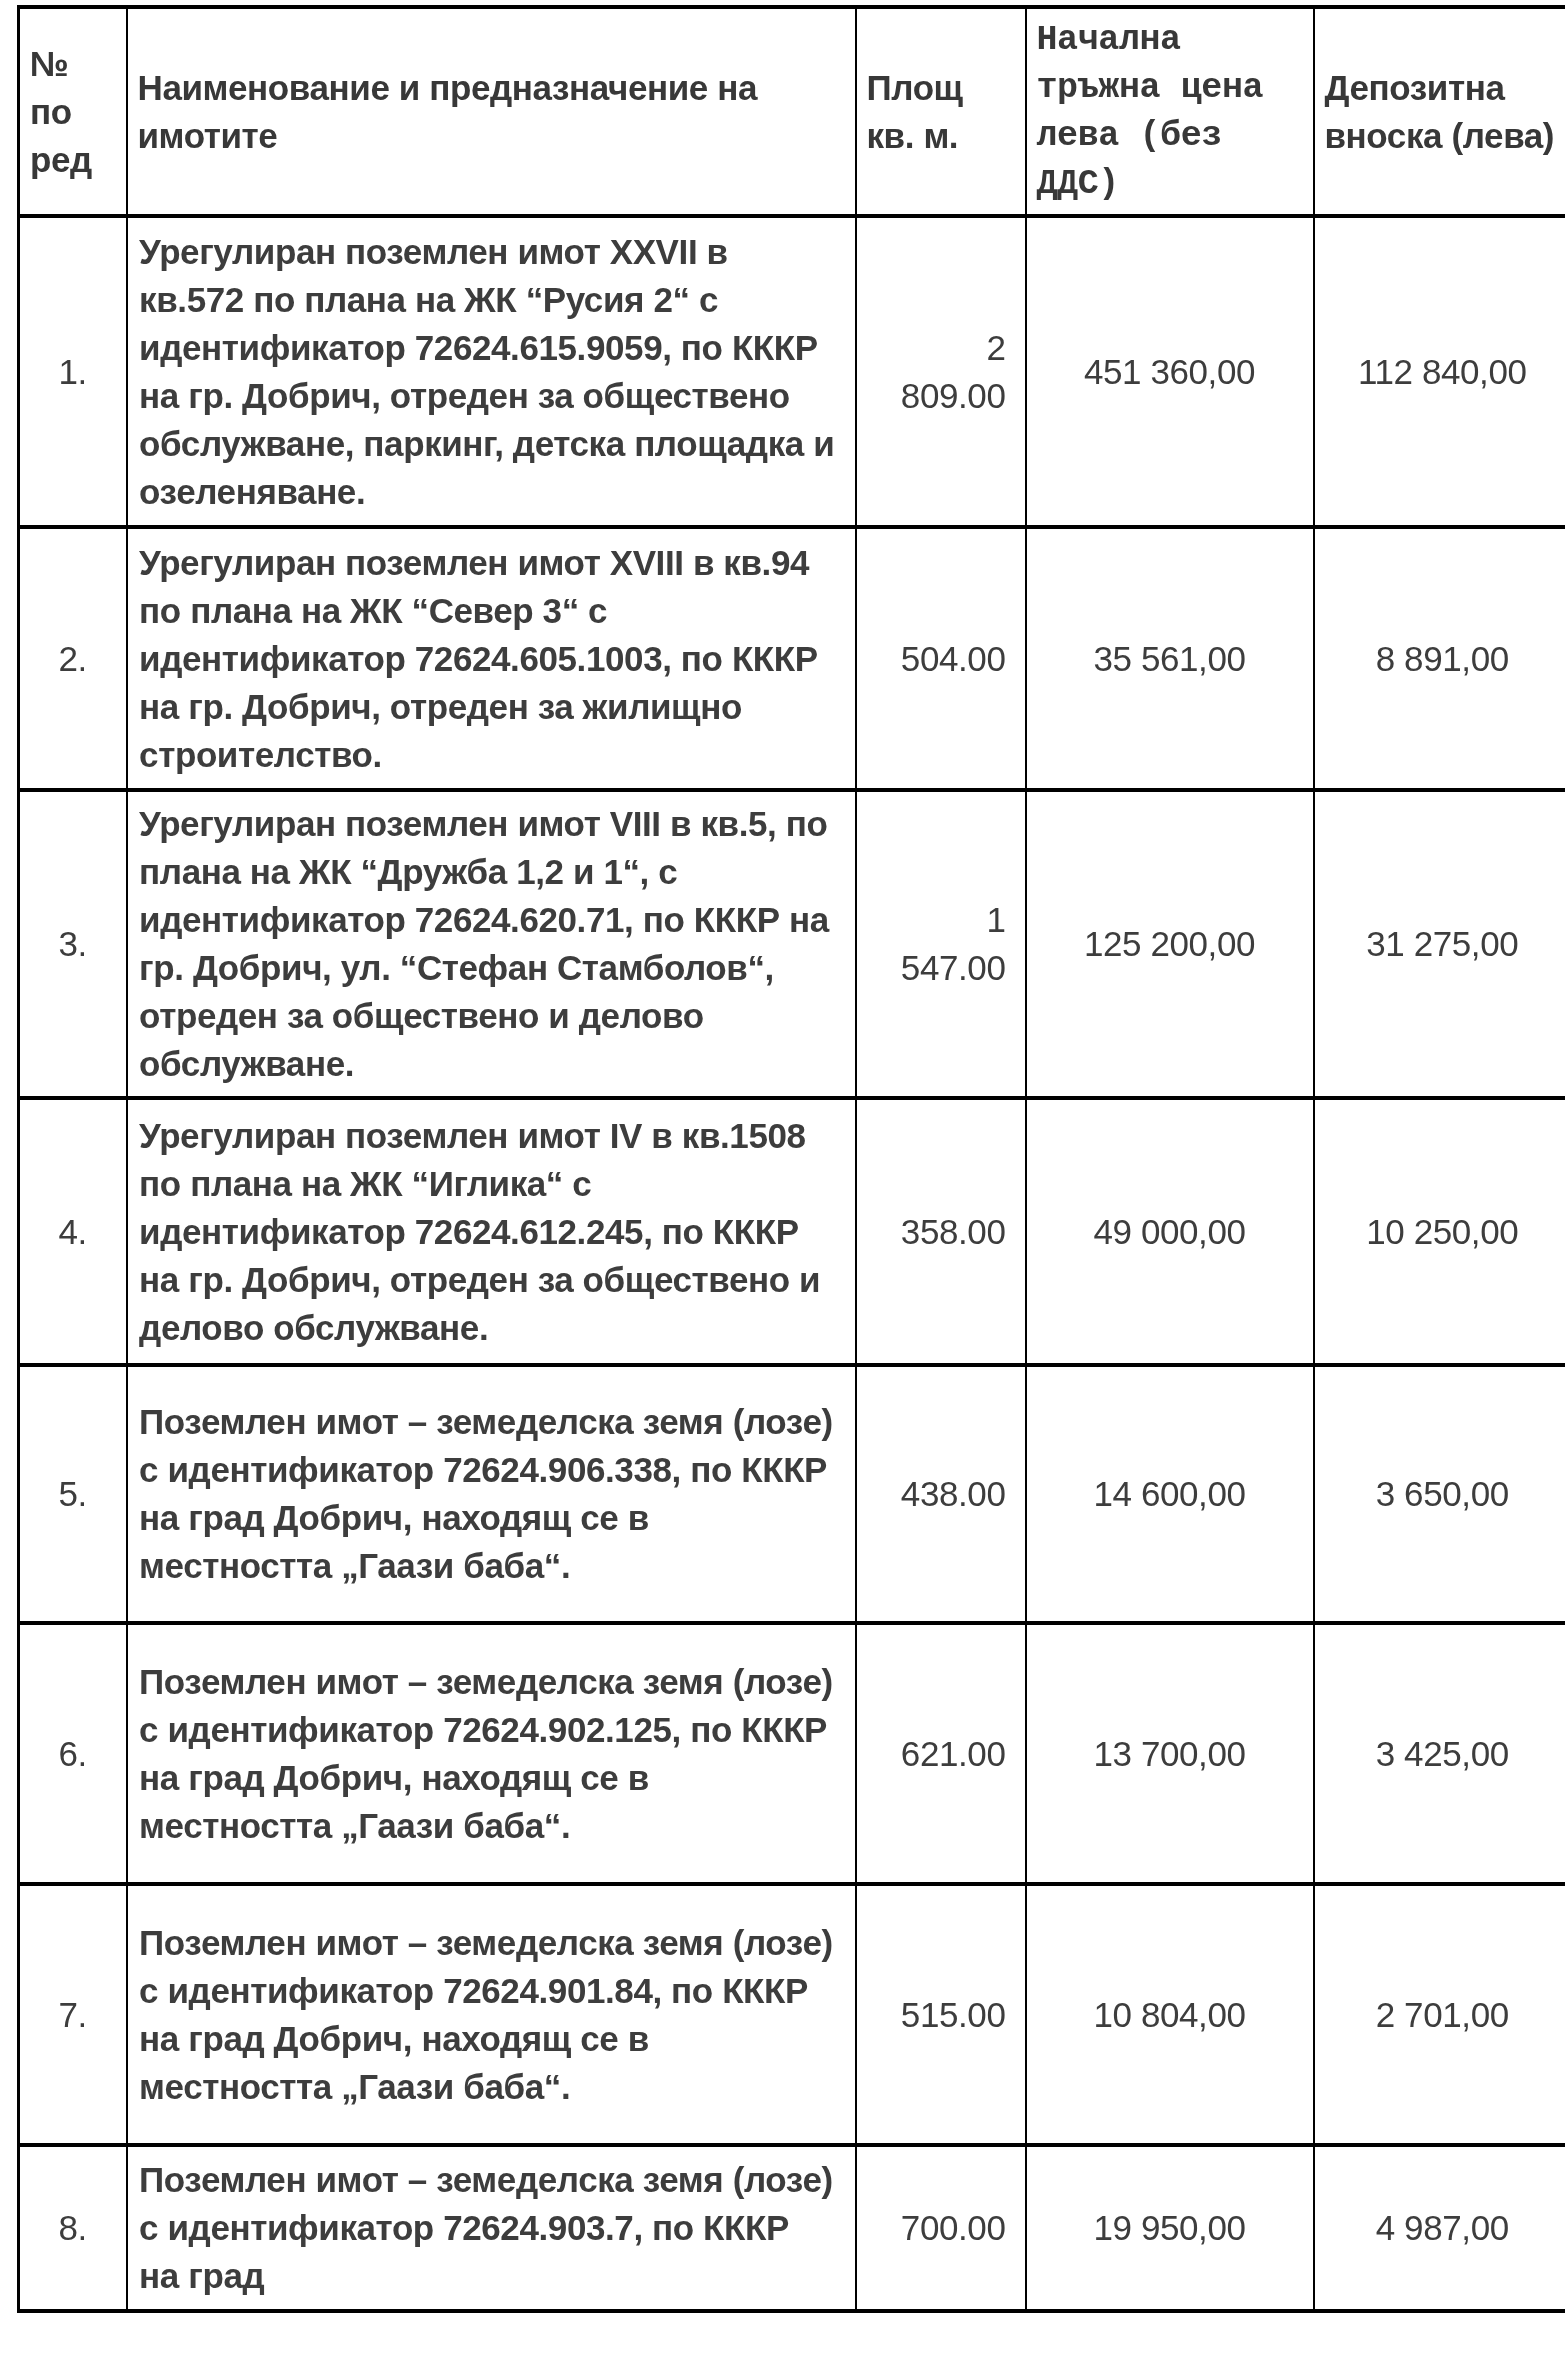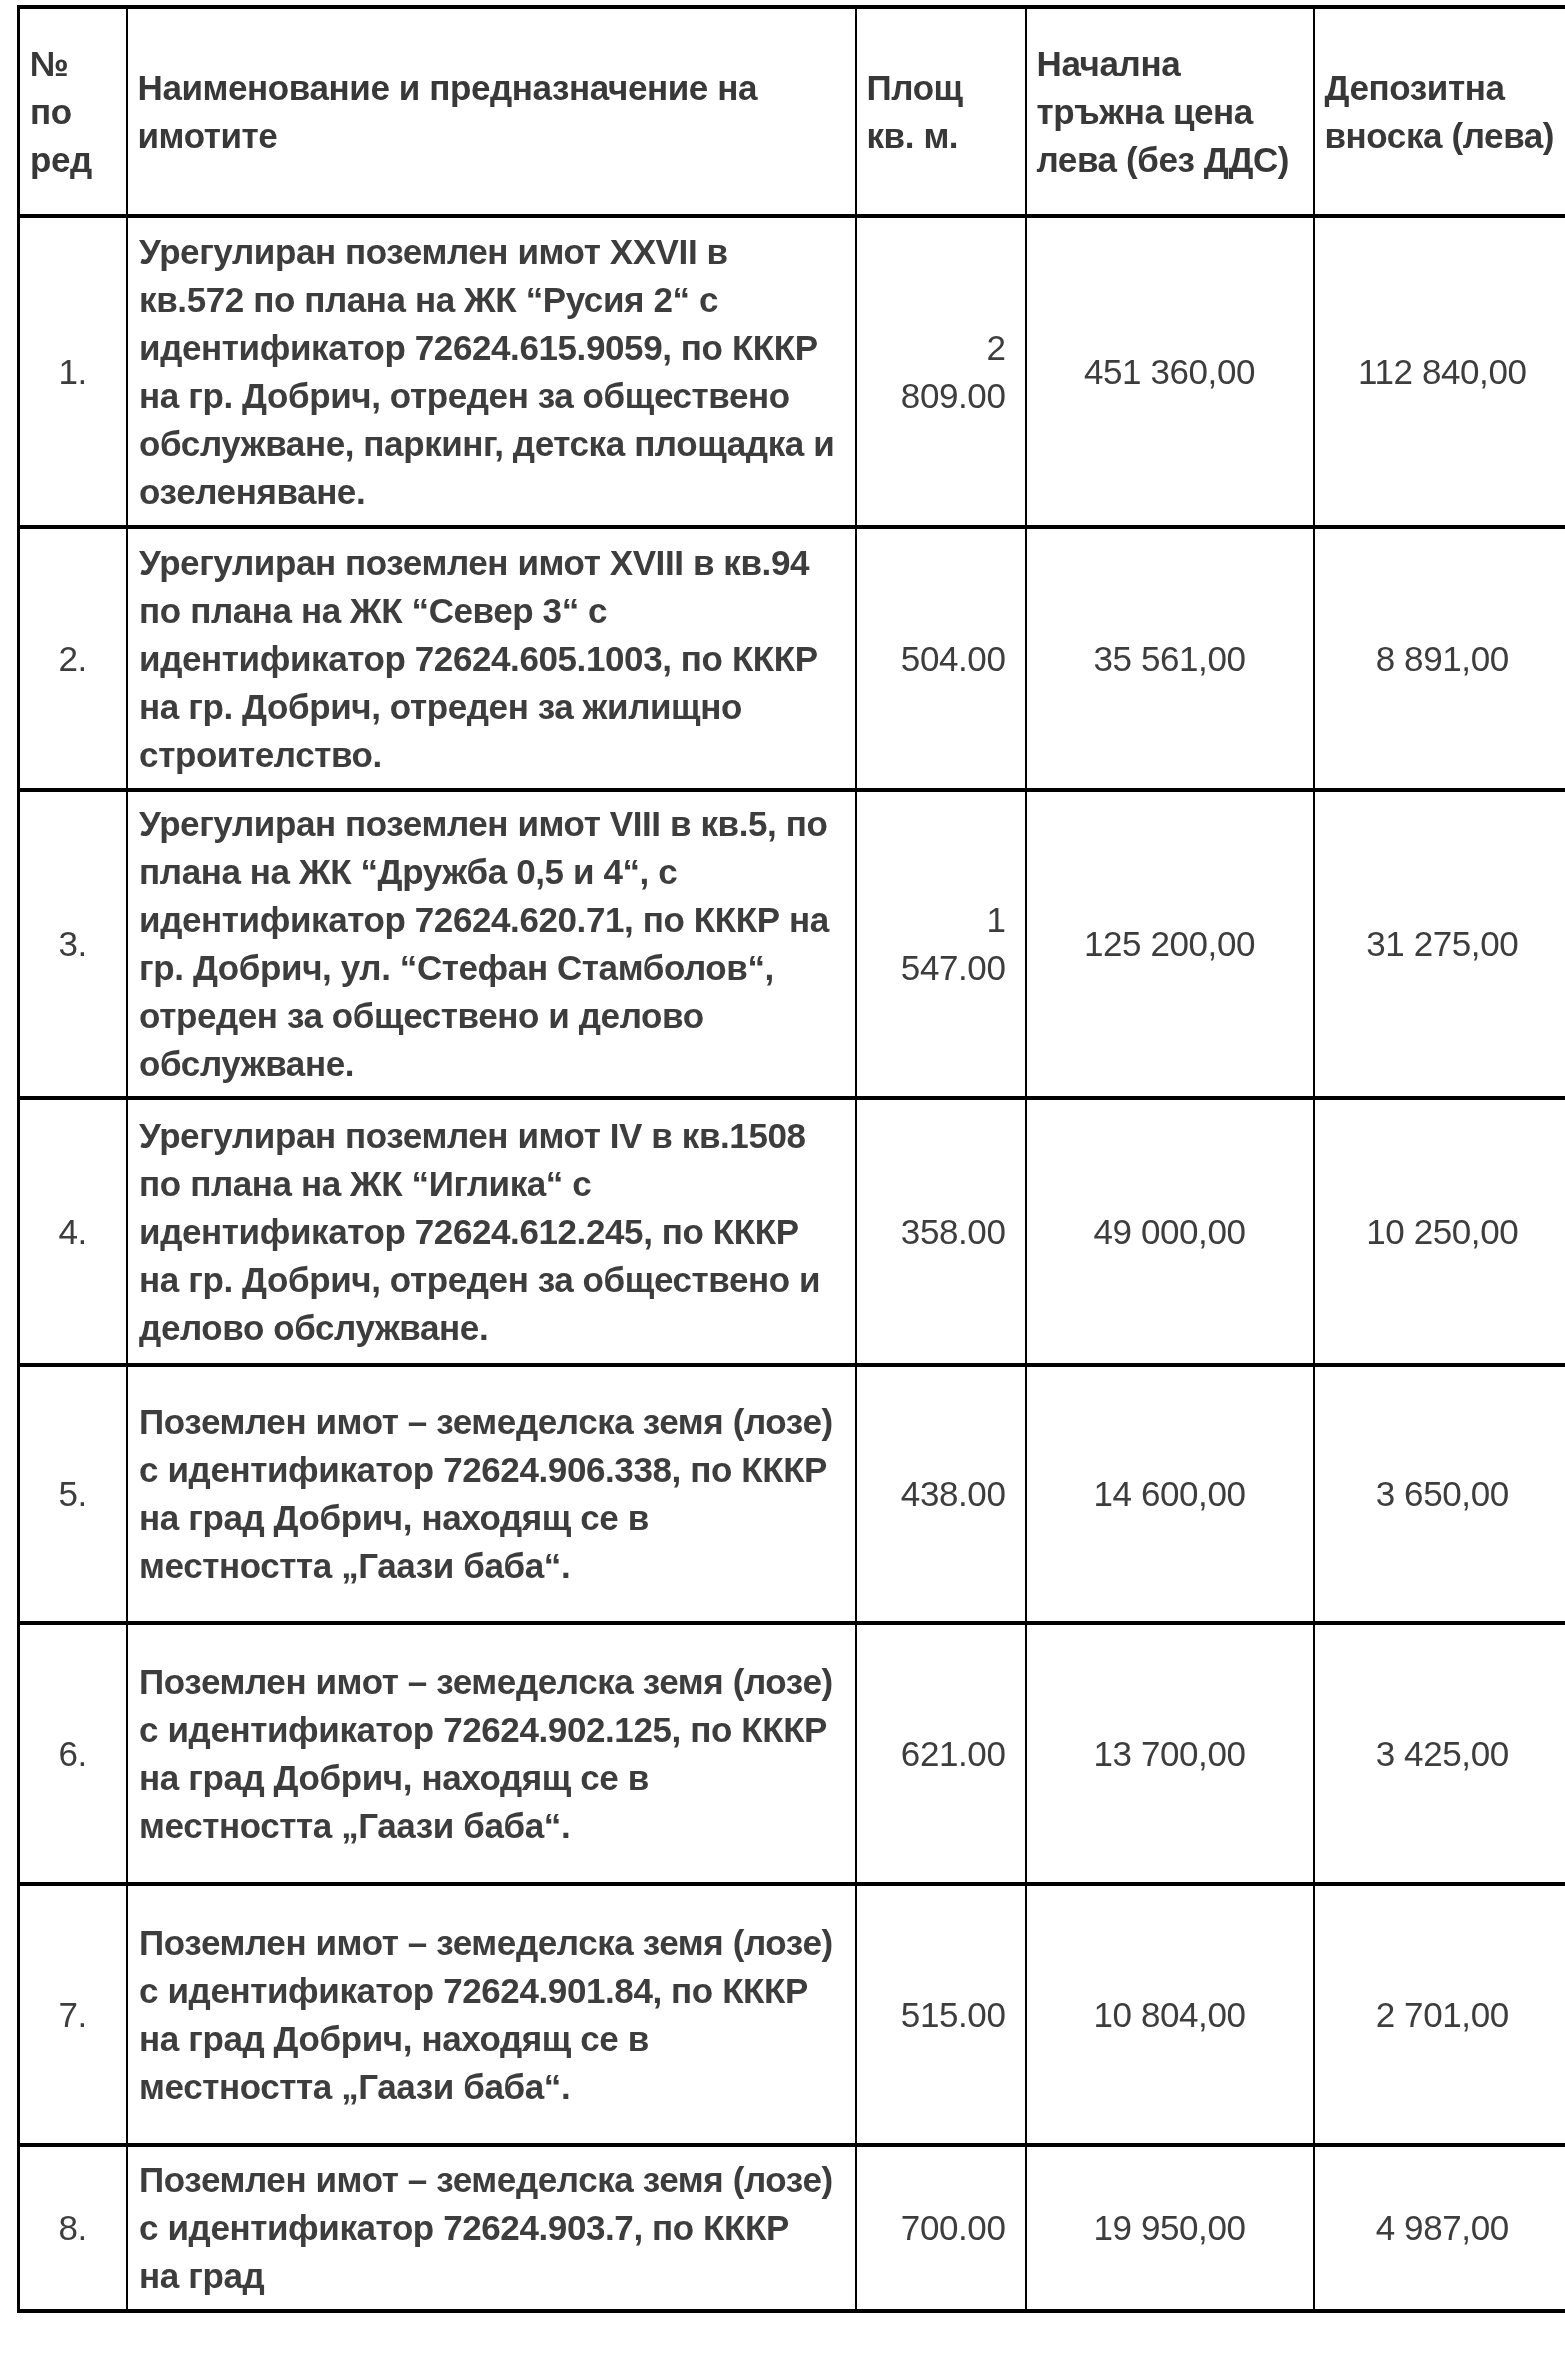--- a/index.html
+++ b/index.html
@@ -31,21 +31,21 @@
     line-height: 48px;
     letter-spacing: -0.4px;
     overflow: hidden;
   }
   table.props th {
     font-weight: bold;
     text-align: left;
     padding: 6.6px 10px;
     color: #383838;
   }
-  th.h-price { text-align: justify; text-align-last: left; }
+  th.h-price { text-align: justify; text-align-last: left; font-family: Liberation Mono, monospace; }
   tr.header-row { height: 209px; }
   td.c-no {
     text-align: center;
     padding: 6.6px 5px;
   }
   td.c-name {
     text-align: left;
     padding: 6.6px 16.6px 6.6px 11.6px;
     font-weight: bold;
   }
@@ -97,21 +97,21 @@
     <tr class="r2">
       <td class="c-no">2.</td>
       <td class="c-name">Урегулиран поземлен имот XVIII в кв.94 по плана на ЖК “Север 3“ с идентификатор 72624.605.1003, по КККР на гр. Добрич, отреден за жилищно строителство.</td>
       <td class="c-area">504.00</td>
       <td class="c-price">35 561,00</td>
       <td class="c-deposit">8 891,00</td>
     </tr>
 
     <tr class="r3">
       <td class="c-no">3.</td>
-      <td class="c-name">Урегулиран поземлен имот VIII в кв.5, по плана на ЖК “Дружба 0,5 и 4“, с идентификатор 72624.620.71, по КККР на гр. Добрич, ул. “Стефан Стамболов“, отреден за обществено и делово обслужване.</td>
+      <td class="c-name">Урегулиран поземлен имот VIII в кв.5, по плана на ЖК “Дружба 1,2 и 1“, с идентификатор 72624.620.71, по КККР на гр. Добрич, ул. “Стефан Стамболов“, отреден за обществено и делово обслужване.</td>
       <td class="c-area">1 547.00</td>
       <td class="c-price">125 200,00</td>
       <td class="c-deposit">31 275,00</td>
     </tr>
 
     <tr class="r4">
       <td class="c-no">4.</td>
       <td class="c-name">Урегулиран поземлен имот IV в кв.1508 по плана на ЖК “Иглика“ с идентификатор 72624.612.245, по КККР на гр. Добрич, отреден за обществено и делово обслужване.</td>
       <td class="c-area">358.00</td>
       <td class="c-price">49 000,00</td>

